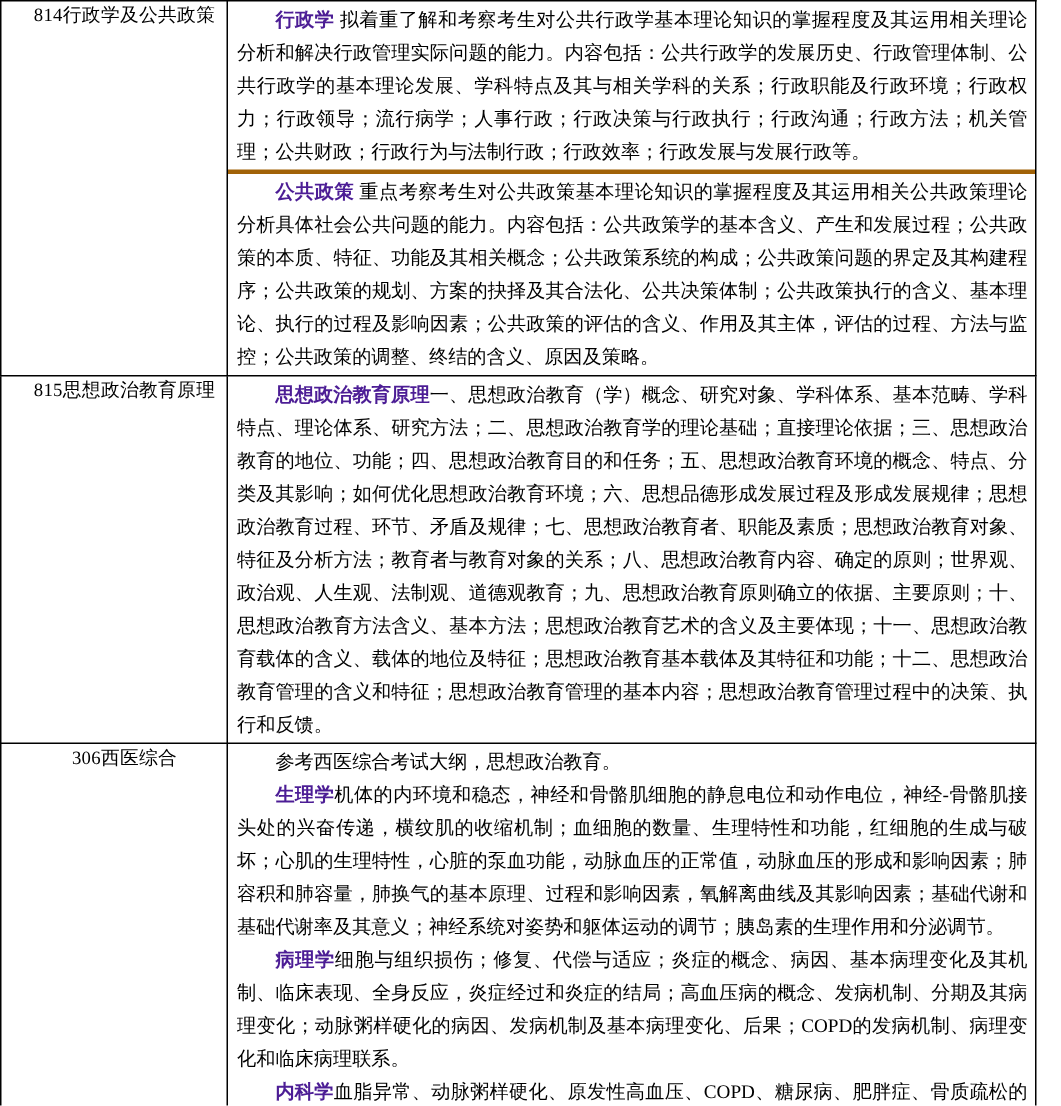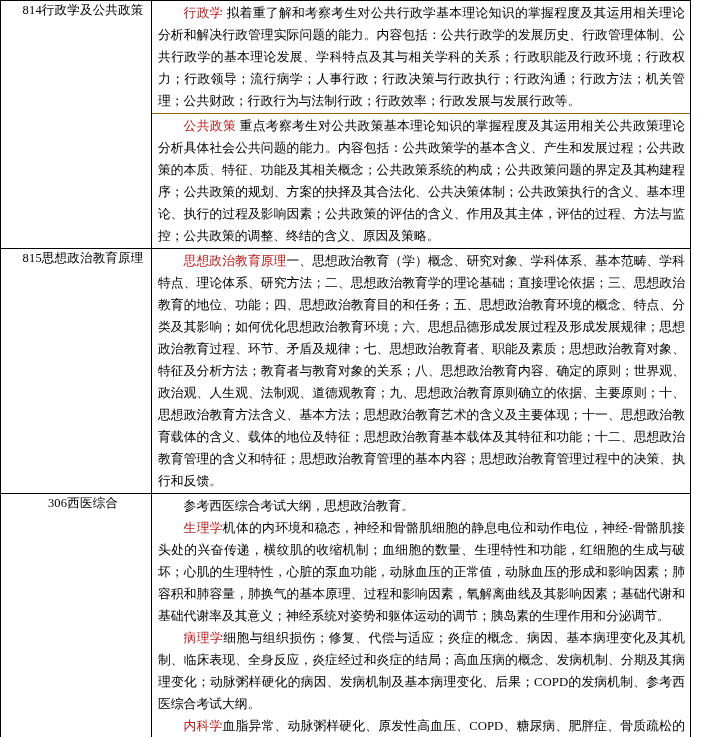--- a/index.html
+++ b/index.html
@@ -47,34 +47,34 @@
   .block {
     padding: 1px 5px 1px 6px;
     font-size: 12.8px;
     line-height: 1.72;
     text-align: justify;
     text-justify: inter-ideograph;
     color: #000000;
     word-break: break-all;
   }
   .block + .block {
-    border-top: 1px solid #a16207;
+    border-top: 3px solid #a16207;
   }
   .para {
     margin: 0;
     text-indent: 2em;
     text-align: justify;
     text-justify: inter-ideograph;
   }
   .para + .para {
     margin-top: 0;
   }
   .hd {
-    font-weight: normal;
-    color: #b91c1c;
+    font-weight: bold;
+    color: #4c1d95;
   }
 </style>
 </head>
 <body>
 
 <table id="syllabus-table">
   <tbody>
 
     <tr>
       <td class="subject-cell">
@@ -102,21 +102,21 @@
     </tr>
 
     <tr>
       <td class="subject-cell">
         <span class="label">306西医综合</span>
       </td>
       <td class="content-cell">
         <div class="block">
           <p class="para"><span class="hd"></span><span>参考西医综合考试大纲，思想政治教育。</span></p>
           <p class="para"><span class="hd">生理学</span><span>机体的内环境和稳态，神经和骨骼肌细胞的静息电位和动作电位，神经-骨骼肌接头处的兴奋传递，横纹肌的收缩机制；血细胞的数量、生理特性和功能，红细胞的生成与破坏；心肌的生理特性，心脏的泵血功能，动脉血压的正常值，动脉血压的形成和影响因素；肺容积和肺容量，肺换气的基本原理、过程和影响因素，氧解离曲线及其影响因素；基础代谢和基础代谢率及其意义；神经系统对姿势和躯体运动的调节；胰岛素的生理作用和分泌调节。</span></p>
-          <p class="para"><span class="hd">病理学</span><span>细胞与组织损伤；修复、代偿与适应；炎症的概念、病因、基本病理变化及其机制、临床表现、全身反应，炎症经过和炎症的结局；高血压病的概念、发病机制、分期及其病理变化；动脉粥样硬化的病因、发病机制及基本病理变化、后果；COPD的发病机制、参考西医综合考试大纲。</span></p>
+          <p class="para"><span class="hd">病理学</span><span>细胞与组织损伤；修复、代偿与适应；炎症的概念、病因、基本病理变化及其机制、临床表现、全身反应，炎症经过和炎症的结局；高血压病的概念、发病机制、分期及其病理变化；动脉粥样硬化的病因、发病机制及基本病理变化、后果；COPD的发病机制、病理变化和临床病理联系。</span></p>
           <p class="para"><span class="hd">内科学</span><span>血脂异常、动脉粥样硬化、原发性高血压、COPD、糖尿病、肥胖症、骨质疏松的基本病因、流行病学、临床类型、临床表现、诊断标准、鉴别诊断、并发症和防治措施。</span></p>
 
         </div>
       </td>
     </tr>
 
   </tbody>
 </table>
 
 </body></html>

